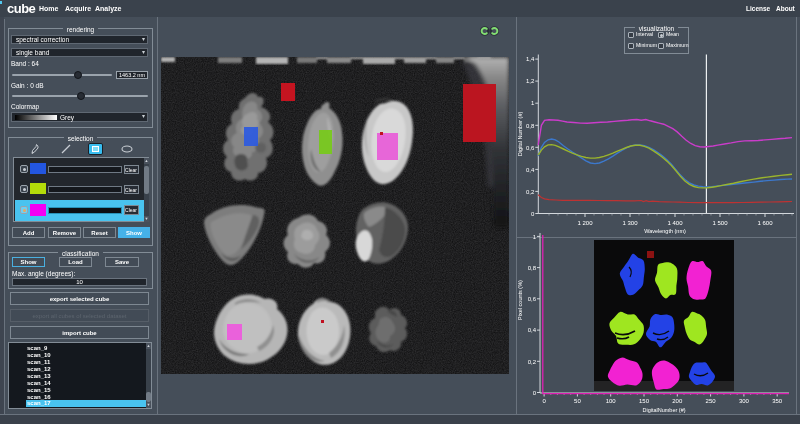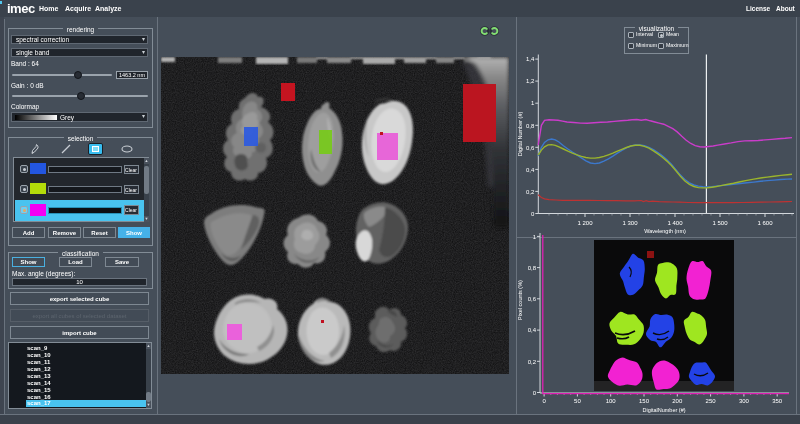--- a/index.html
+++ b/index.html
@@ -19,21 +19,21 @@
 .sltrack { position:absolute; height:2px; background:#9aa3ac; border-radius:1px; }
 .slhandle { position:absolute; width:8px; height:8px; border-radius:50%;
   background:#272c34; border:1px solid #11141a; }
 </style>
 </head>
 <body>
 <div id="root">
 
   <div class="abs" style="left:0;top:0;width:800px;height:17px;background:#3a424c;"></div>
   <div class="abs" style="left:0;top:1px;width:2px;height:3px;background:#52c8f0;"></div>
-  <div class="abs" style="left:7px;top:1px;color:#fff;font-size:13px;font-weight:bold;letter-spacing:-0.5px;">imec</div>
+  <div class="abs" style="left:7px;top:1px;color:#fff;font-size:13px;font-weight:bold;letter-spacing:-0.5px;">cube</div>
   <div class="abs" style="left:39px;top:5px;color:#fff;font-size:7px;font-weight:bold;">Home</div>
   <div class="abs" style="left:65px;top:5px;color:#fff;font-size:7px;font-weight:bold;">Acquire</div>
   <div class="abs" style="left:95px;top:5px;color:#fff;font-size:7px;font-weight:bold;">Analyze</div>
   <div class="abs" style="left:746px;top:5px;color:#fff;font-size:6.5px;font-weight:bold;">License</div>
   <div class="abs" style="left:776px;top:5px;color:#fff;font-size:6.5px;font-weight:bold;">About</div>
 
   <div class="abs" style="left:0;top:17px;width:4px;height:397px;background:#3e4550;"></div>
   <div class="abs" style="left:4px;top:19px;width:1px;height:395px;background:#6a737e;"></div>
   <div class="abs" style="left:157px;top:17px;width:1px;height:398px;background:#6a737e;"></div>
   <div class="abs" style="left:516px;top:17px;width:1px;height:398px;background:#6a737e;"></div>

